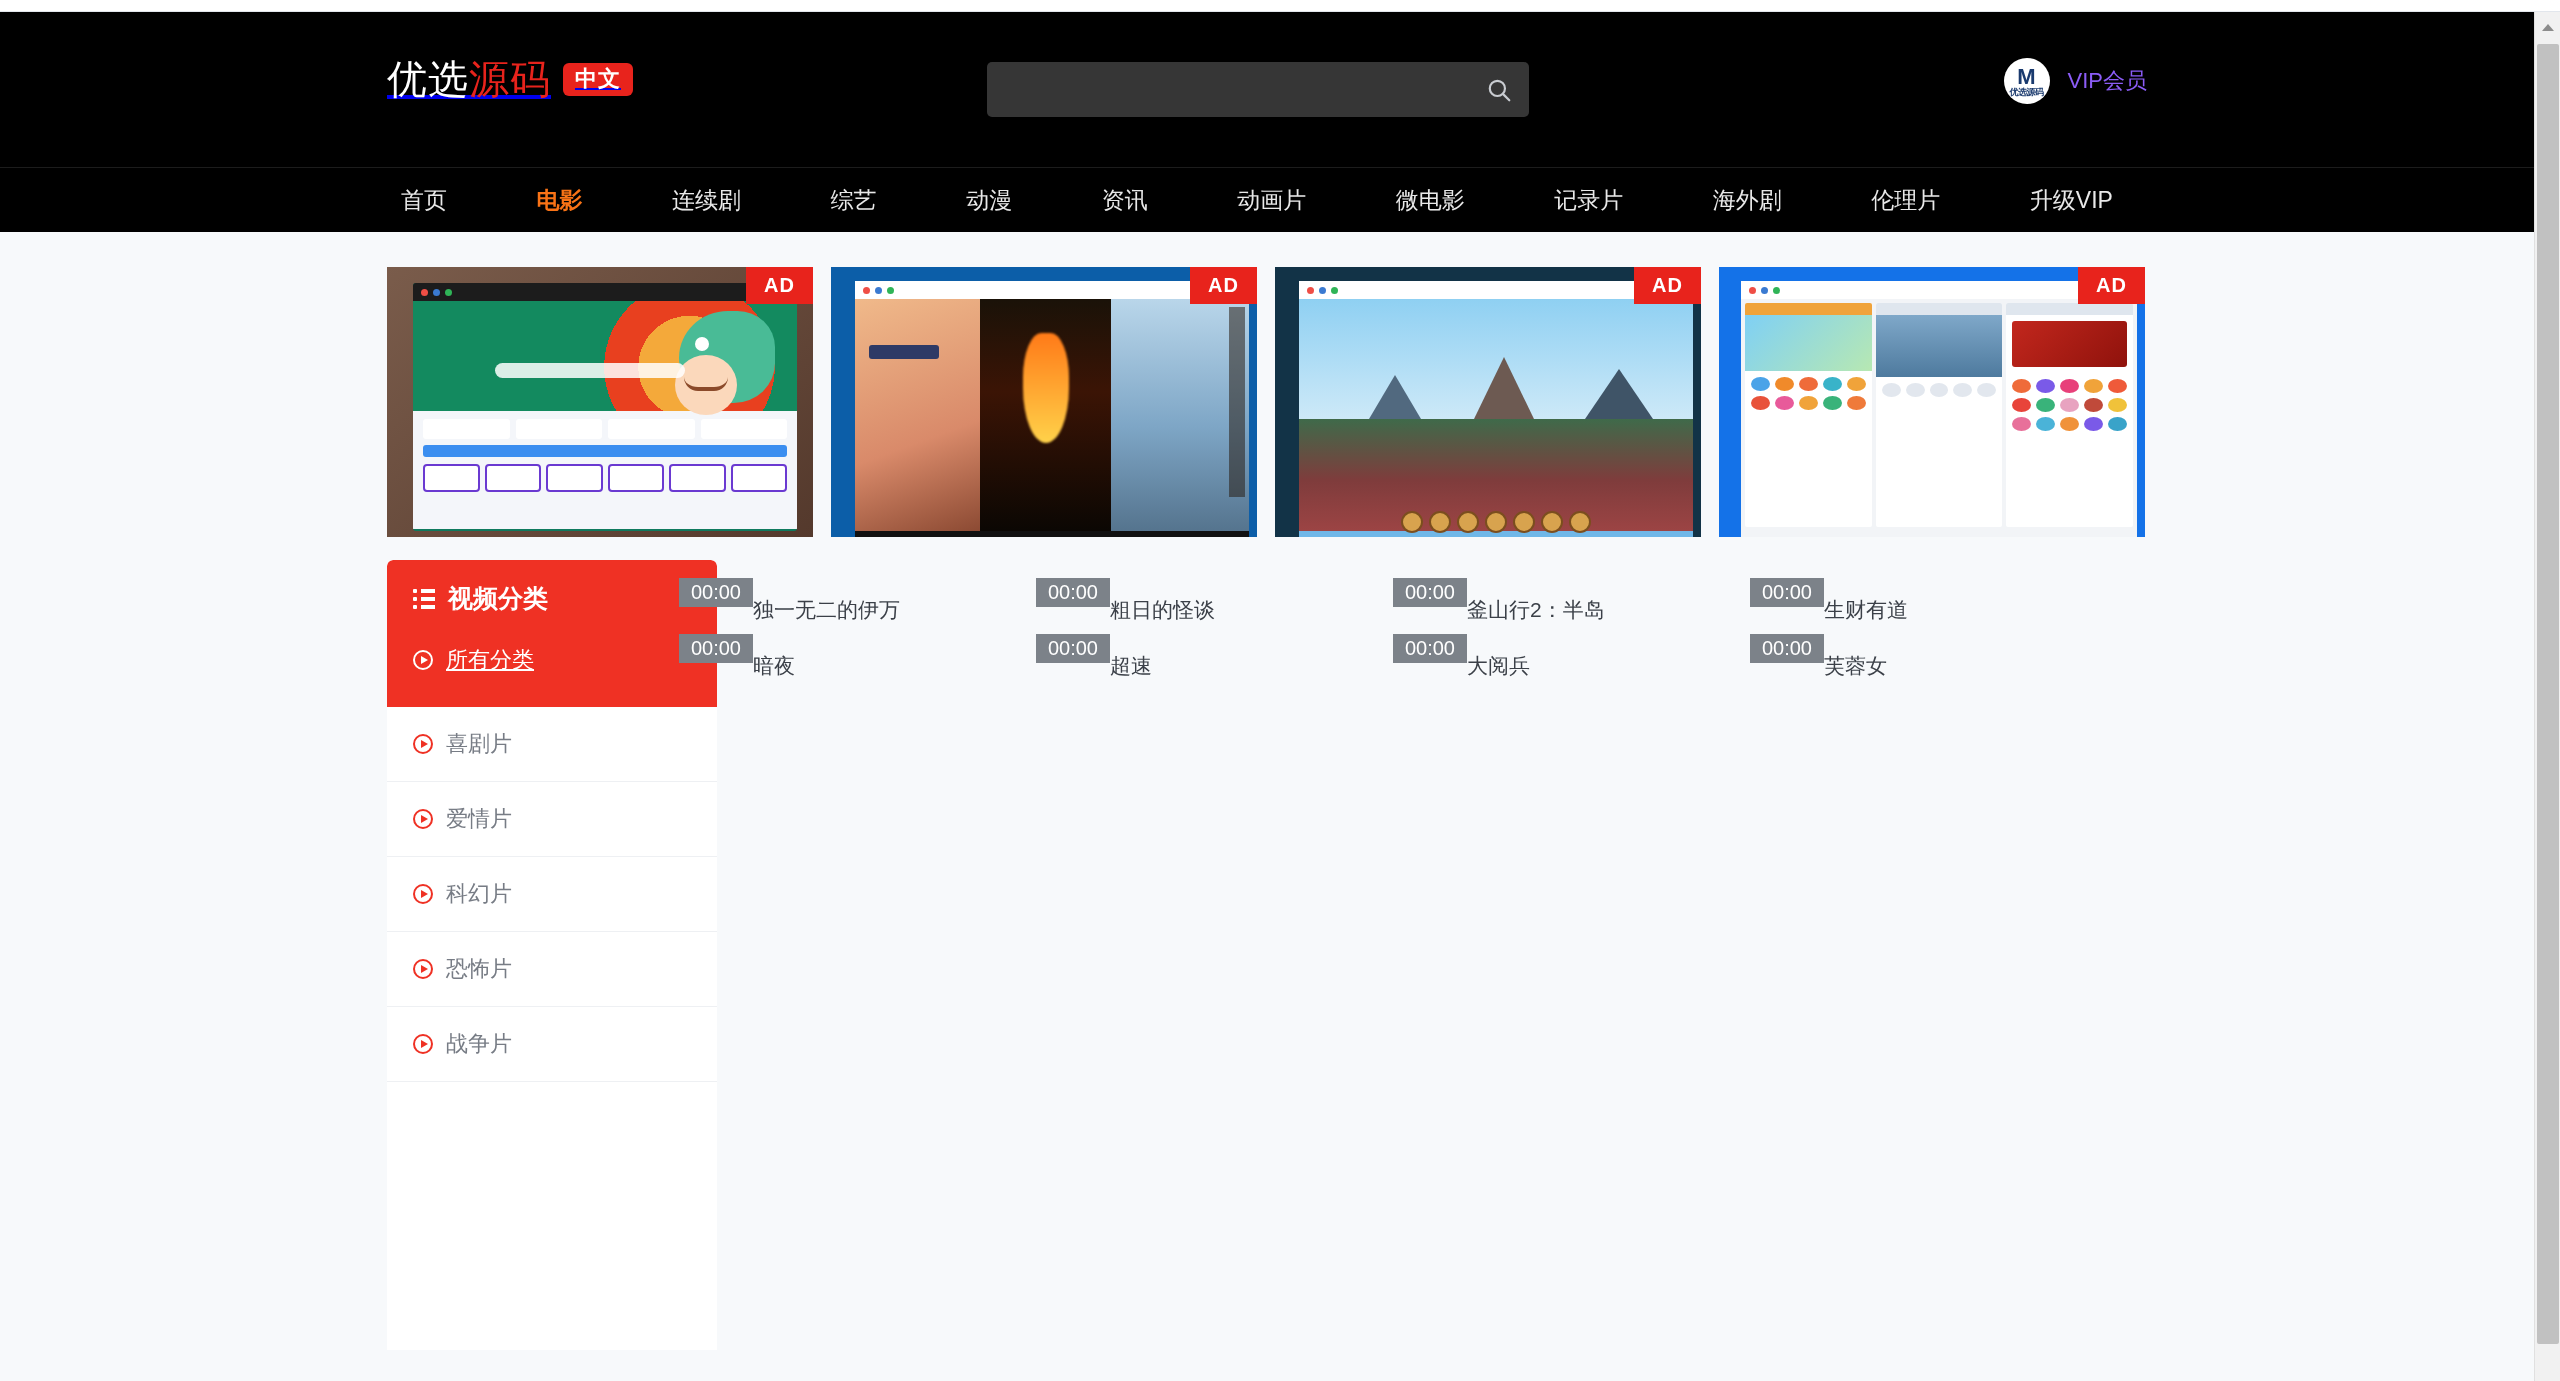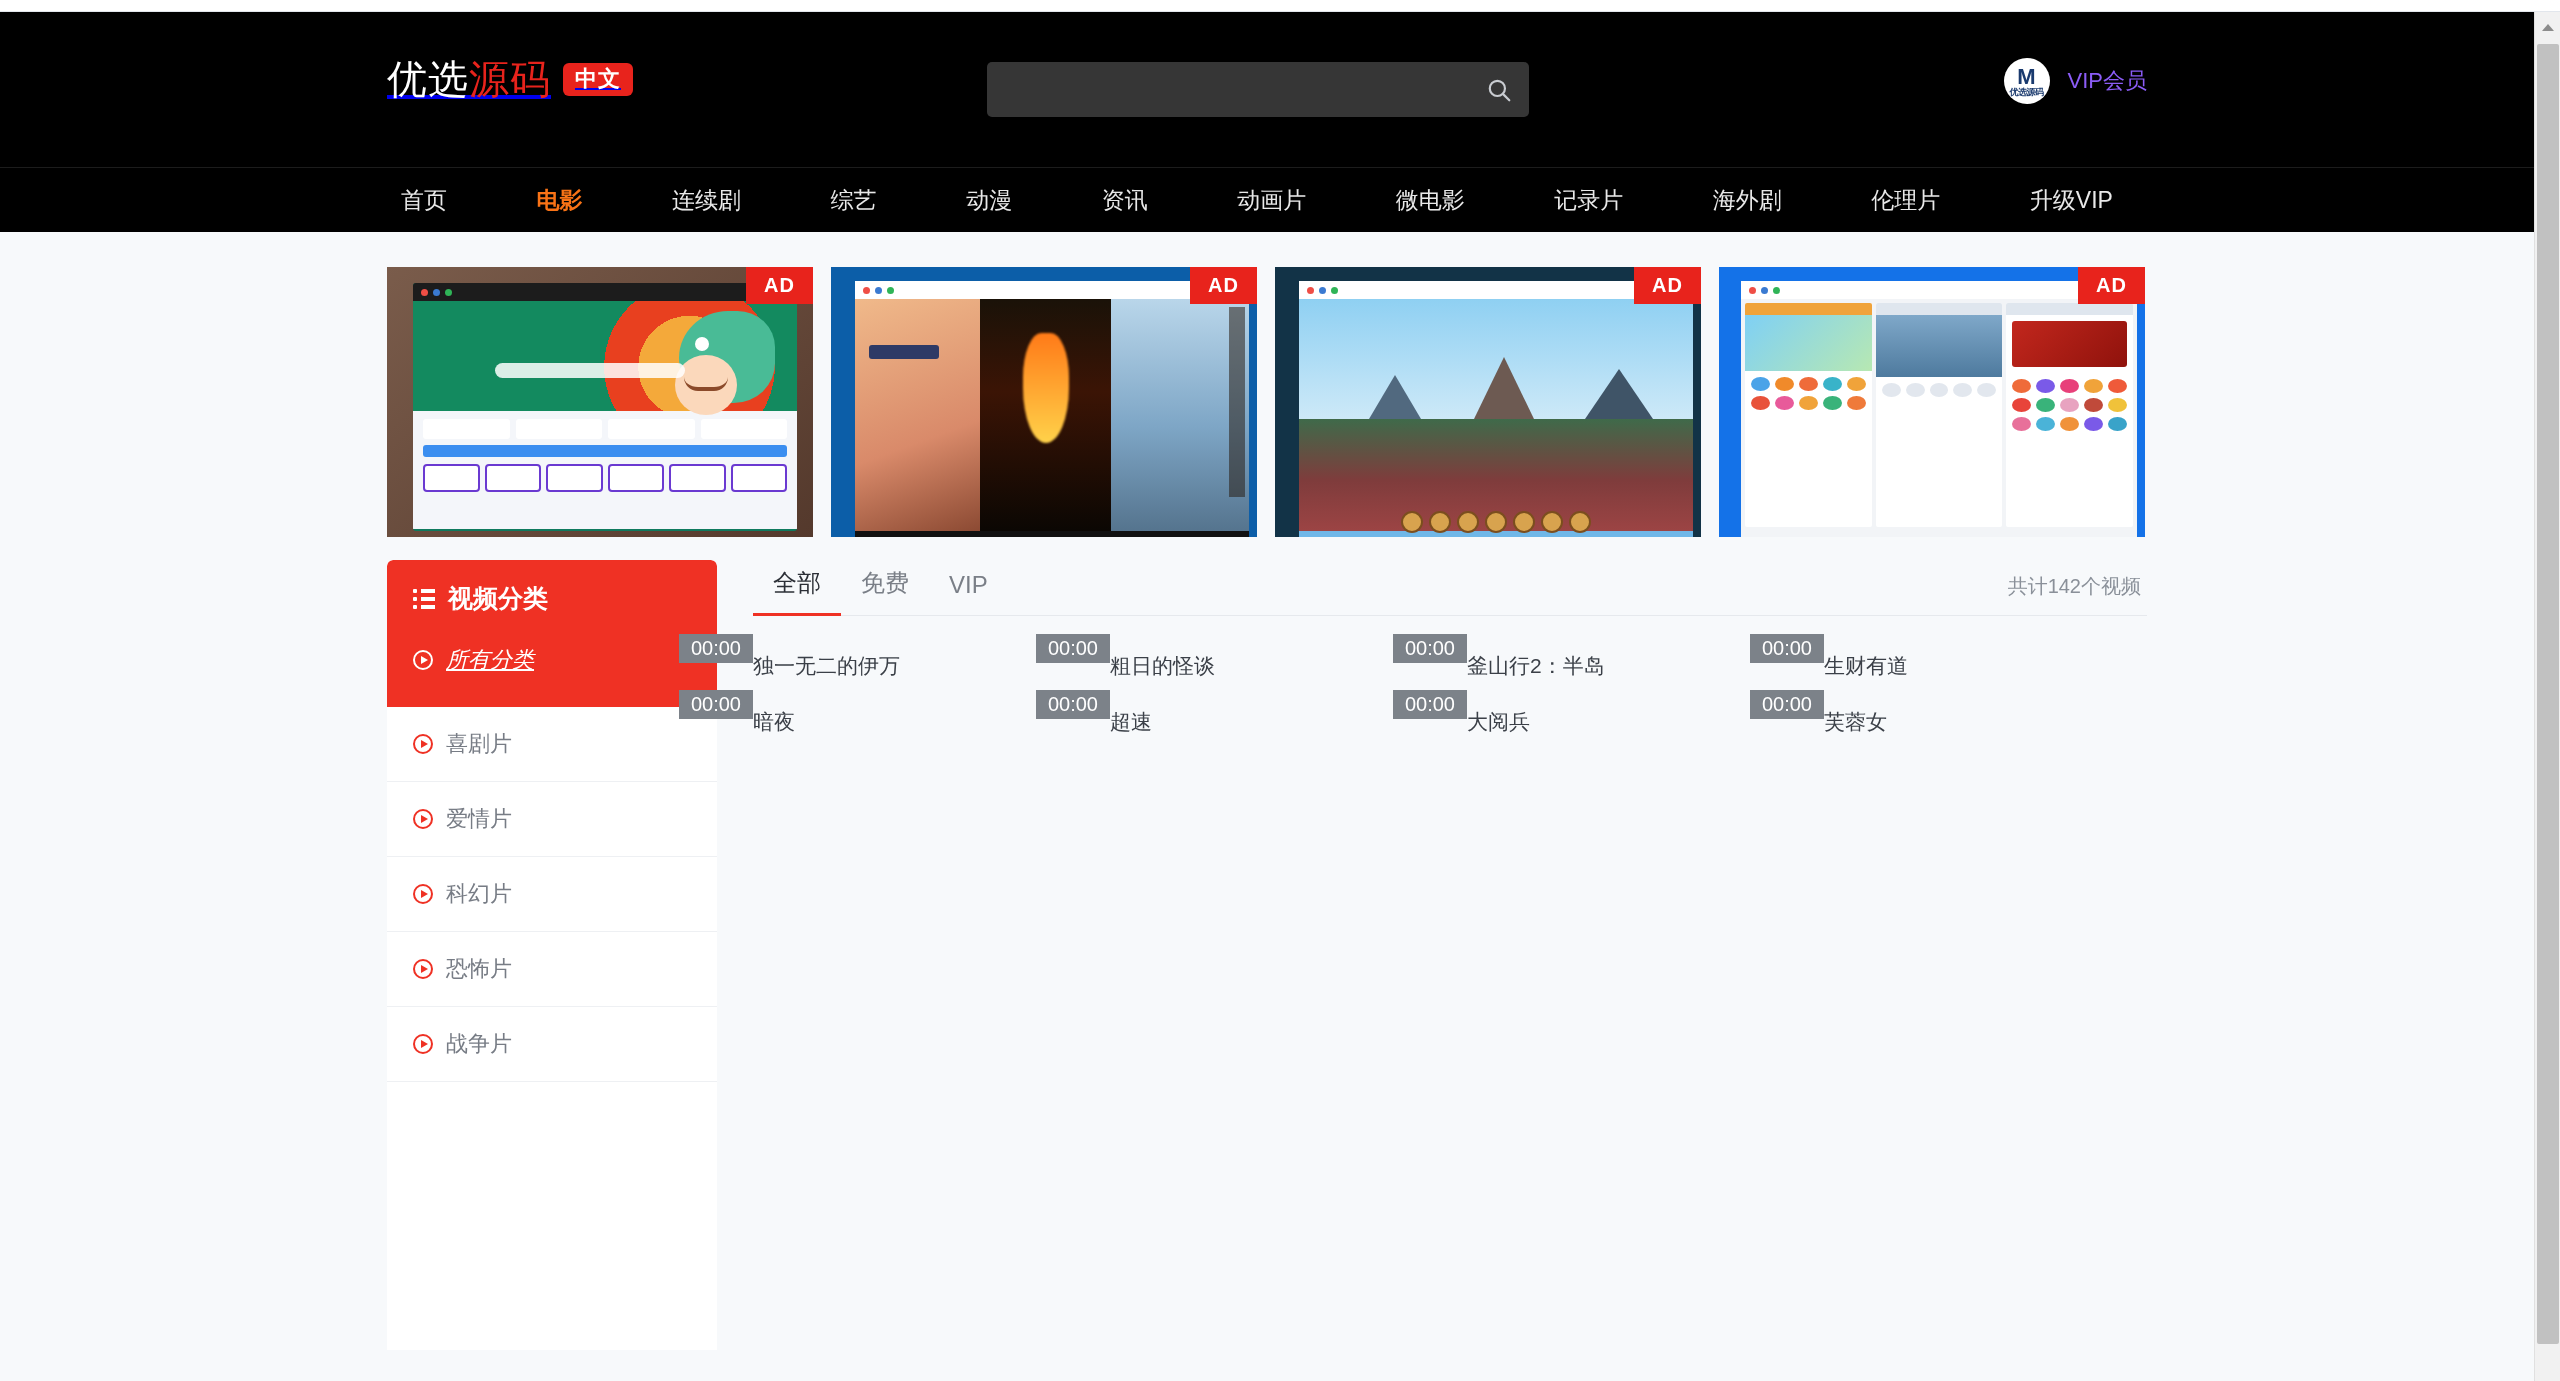--- a/index.html
+++ b/index.html
@@ -263,21 +263,20 @@
   .list-icon { display: inline-flex; flex-direction: column; gap: 4px; width: 22px; }
   .list-icon span { display: flex; align-items: center; gap: 4px; }
   .list-icon b { width: 4px; height: 4px; background: #fff; display: block; border-radius: 1px; }
   .list-icon u { flex: 1; height: 4px; background: #fff; display: block; text-decoration: none; }
   #sidebar-active {
     background: #ef3124;
     color: #ffffff;
     font-size: 22px;
     display: flex; align-items: center; gap: 13px;
     padding: 0 26px 32px;
-    font-style: italic;
   }
   .play-icon {
     width: 20px; height: 20px; border-radius: 50%;
     border: 2px solid currentColor;
     display: inline-flex; align-items: center; justify-content: center;
     flex: 0 0 20px;
   }
   .play-icon:after {
     content: ''; width: 0; height: 0;
     border-left: 7px solid currentColor;
@@ -599,26 +598,20 @@
           <span class="play-icon"></span>
           <span>恐怖片</span>
         </a>
         <a class="cat-item" href="#">
           <span class="play-icon"></span>
           <span>战争片</span>
         </a>
       </div>
 
       <div id="main-panel">
-        <div id="tabs-bar">
-          <a class="tab active" href="#">全部</a>
-          <a class="tab" href="#">免费</a>
-          <a class="tab" href="#">VIP</a>
-          <span id="video-count">共计142个视频</span>
-        </div>
 
         <div id="video-grid">
 
           <a class="video-card" href="#">
             <span class="thumb">
               <span class="duration">00:00</span>
             </span>
             <span class="video-title">独一无二的伊万</span>
           </a>
           <a class="video-card" href="#">

